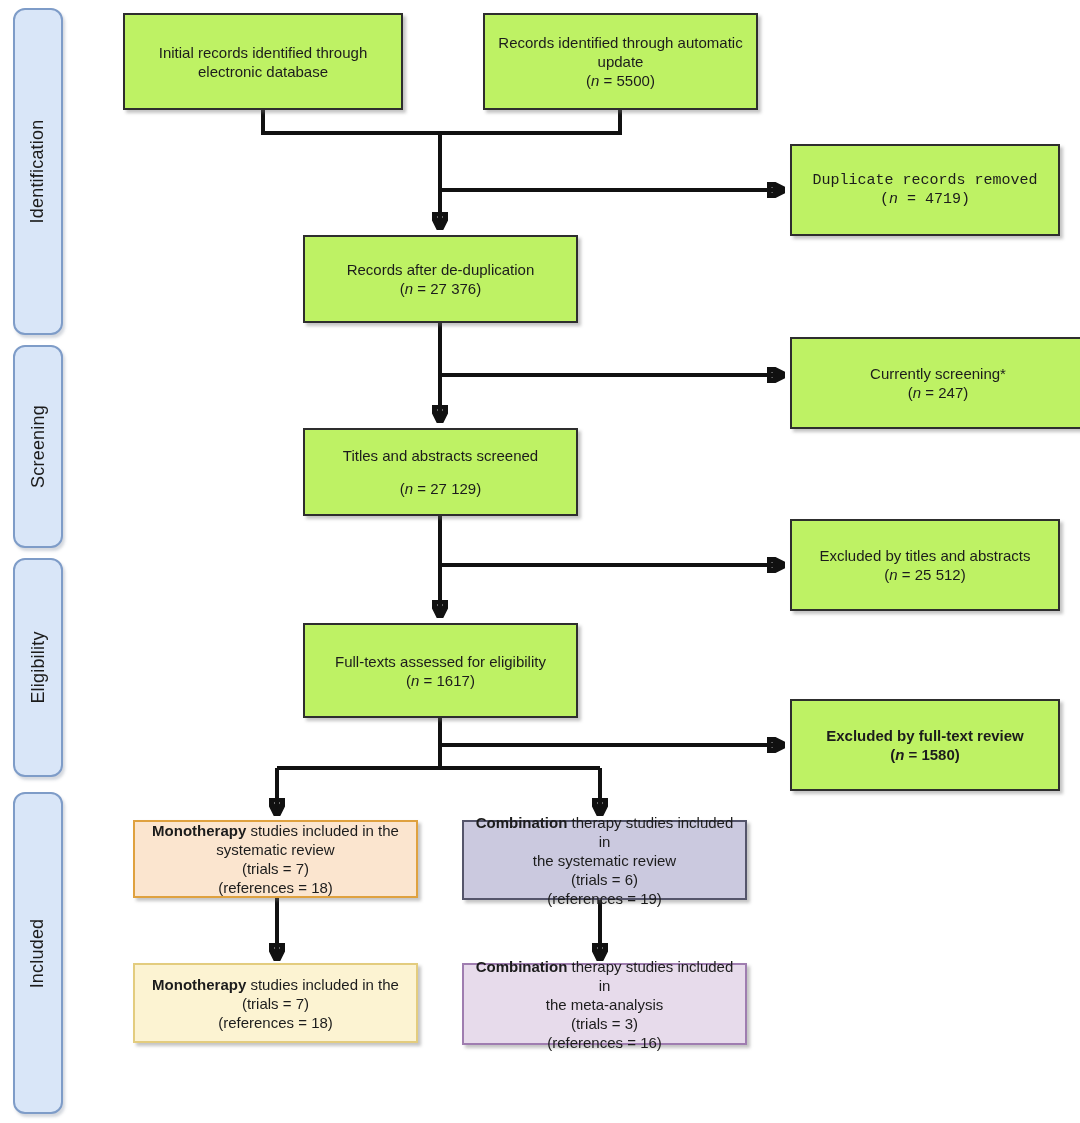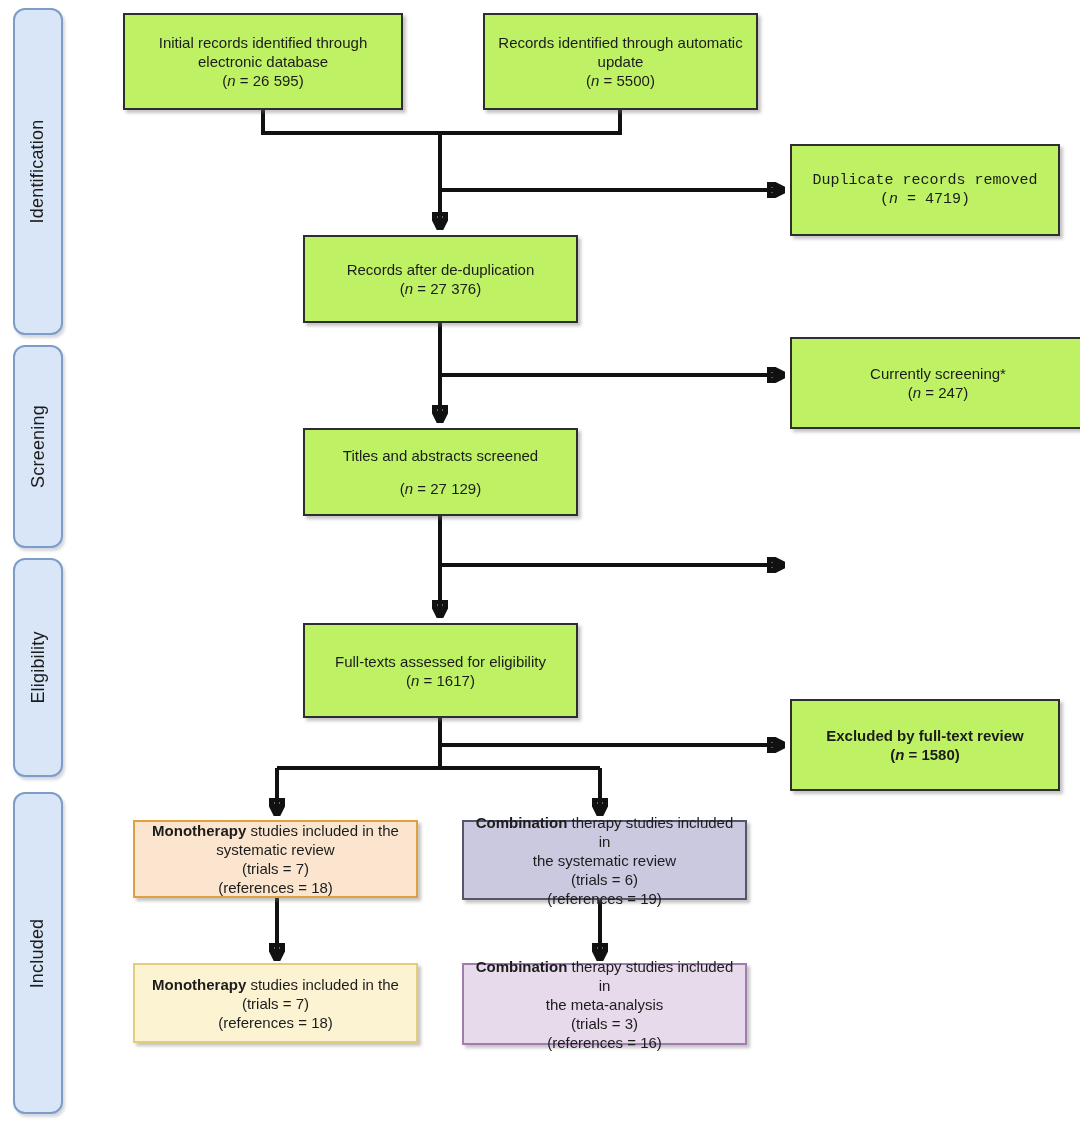--- a/index.html
+++ b/index.html
@@ -93,21 +93,20 @@
   <div class="stage" style="top:558px;height:219px;">
     <span class="vlabel">Eligibility</span>
   </div>
   <div class="stage" style="top:792px;height:322px;">
     <span class="vlabel">Included</span>
   </div>
 
   <div class="fbox" style="left:123px;top:13px;width:280px;height:97px;">
       <div class="ln">Initial records identified through</div>
       <div class="ln">electronic database</div>
-      <div class="ln">(<i>n</i> = 26 595)</div>
     </div>
   <div class="fbox" style="left:483px;top:13px;width:275px;height:97px;">
       <div class="ln">Records identified through automatic</div>
       <div class="ln">update</div>
       <div class="ln">(<i>n</i> = 5500)</div>
     </div>
   <div class="fbox" style="left:790px;top:144px;width:270px;height:92px;font-family:Liberation Mono, monospace;">
       <div class="ln">Duplicate records removed</div>
       <div class="ln">(<i>n</i> = 4719)</div>
     </div>
@@ -117,20 +116,24 @@
       <div class="ln">(<i>n</i> = 27 376)</div>
     </div>
   <div class="fbox" style="left:790px;top:329px;width:296px;height:92px;margin-top:8px;">
       <div class="ln">Currently screening*</div>
       <div class="ln">(<i>n</i> = 247)</div>
     </div>
 
   <div class="fbox" style="left:303px;top:428px;width:275px;height:88px;gap:14px;">
       <div class="ln">Titles and abstracts screened</div>
       <div class="ln">(<i>n</i> = 27 129)</div>
+    </div>
+  <div class="fbox" style="left:790px;top:519px;width:270px;height:92px;">
+      <div class="ln">Excluded by titles and abstracts</div>
+      <div class="ln">(<i>n</i> = 25 512)</div>
     </div>
 
   <div class="fbox" style="left:303px;top:623px;width:275px;height:95px;">
       <div class="ln">Full-texts assessed for eligibility</div>
       <div class="ln">(<i>n</i> = 1617)</div>
     </div>
   <div class="fbox" style="left:790px;top:699px;width:270px;height:92px;font-weight:bold;">
       <div class="ln">Excluded by full-text review</div>
       <div class="ln">(<i>n</i> = 1580)</div>
     </div>

